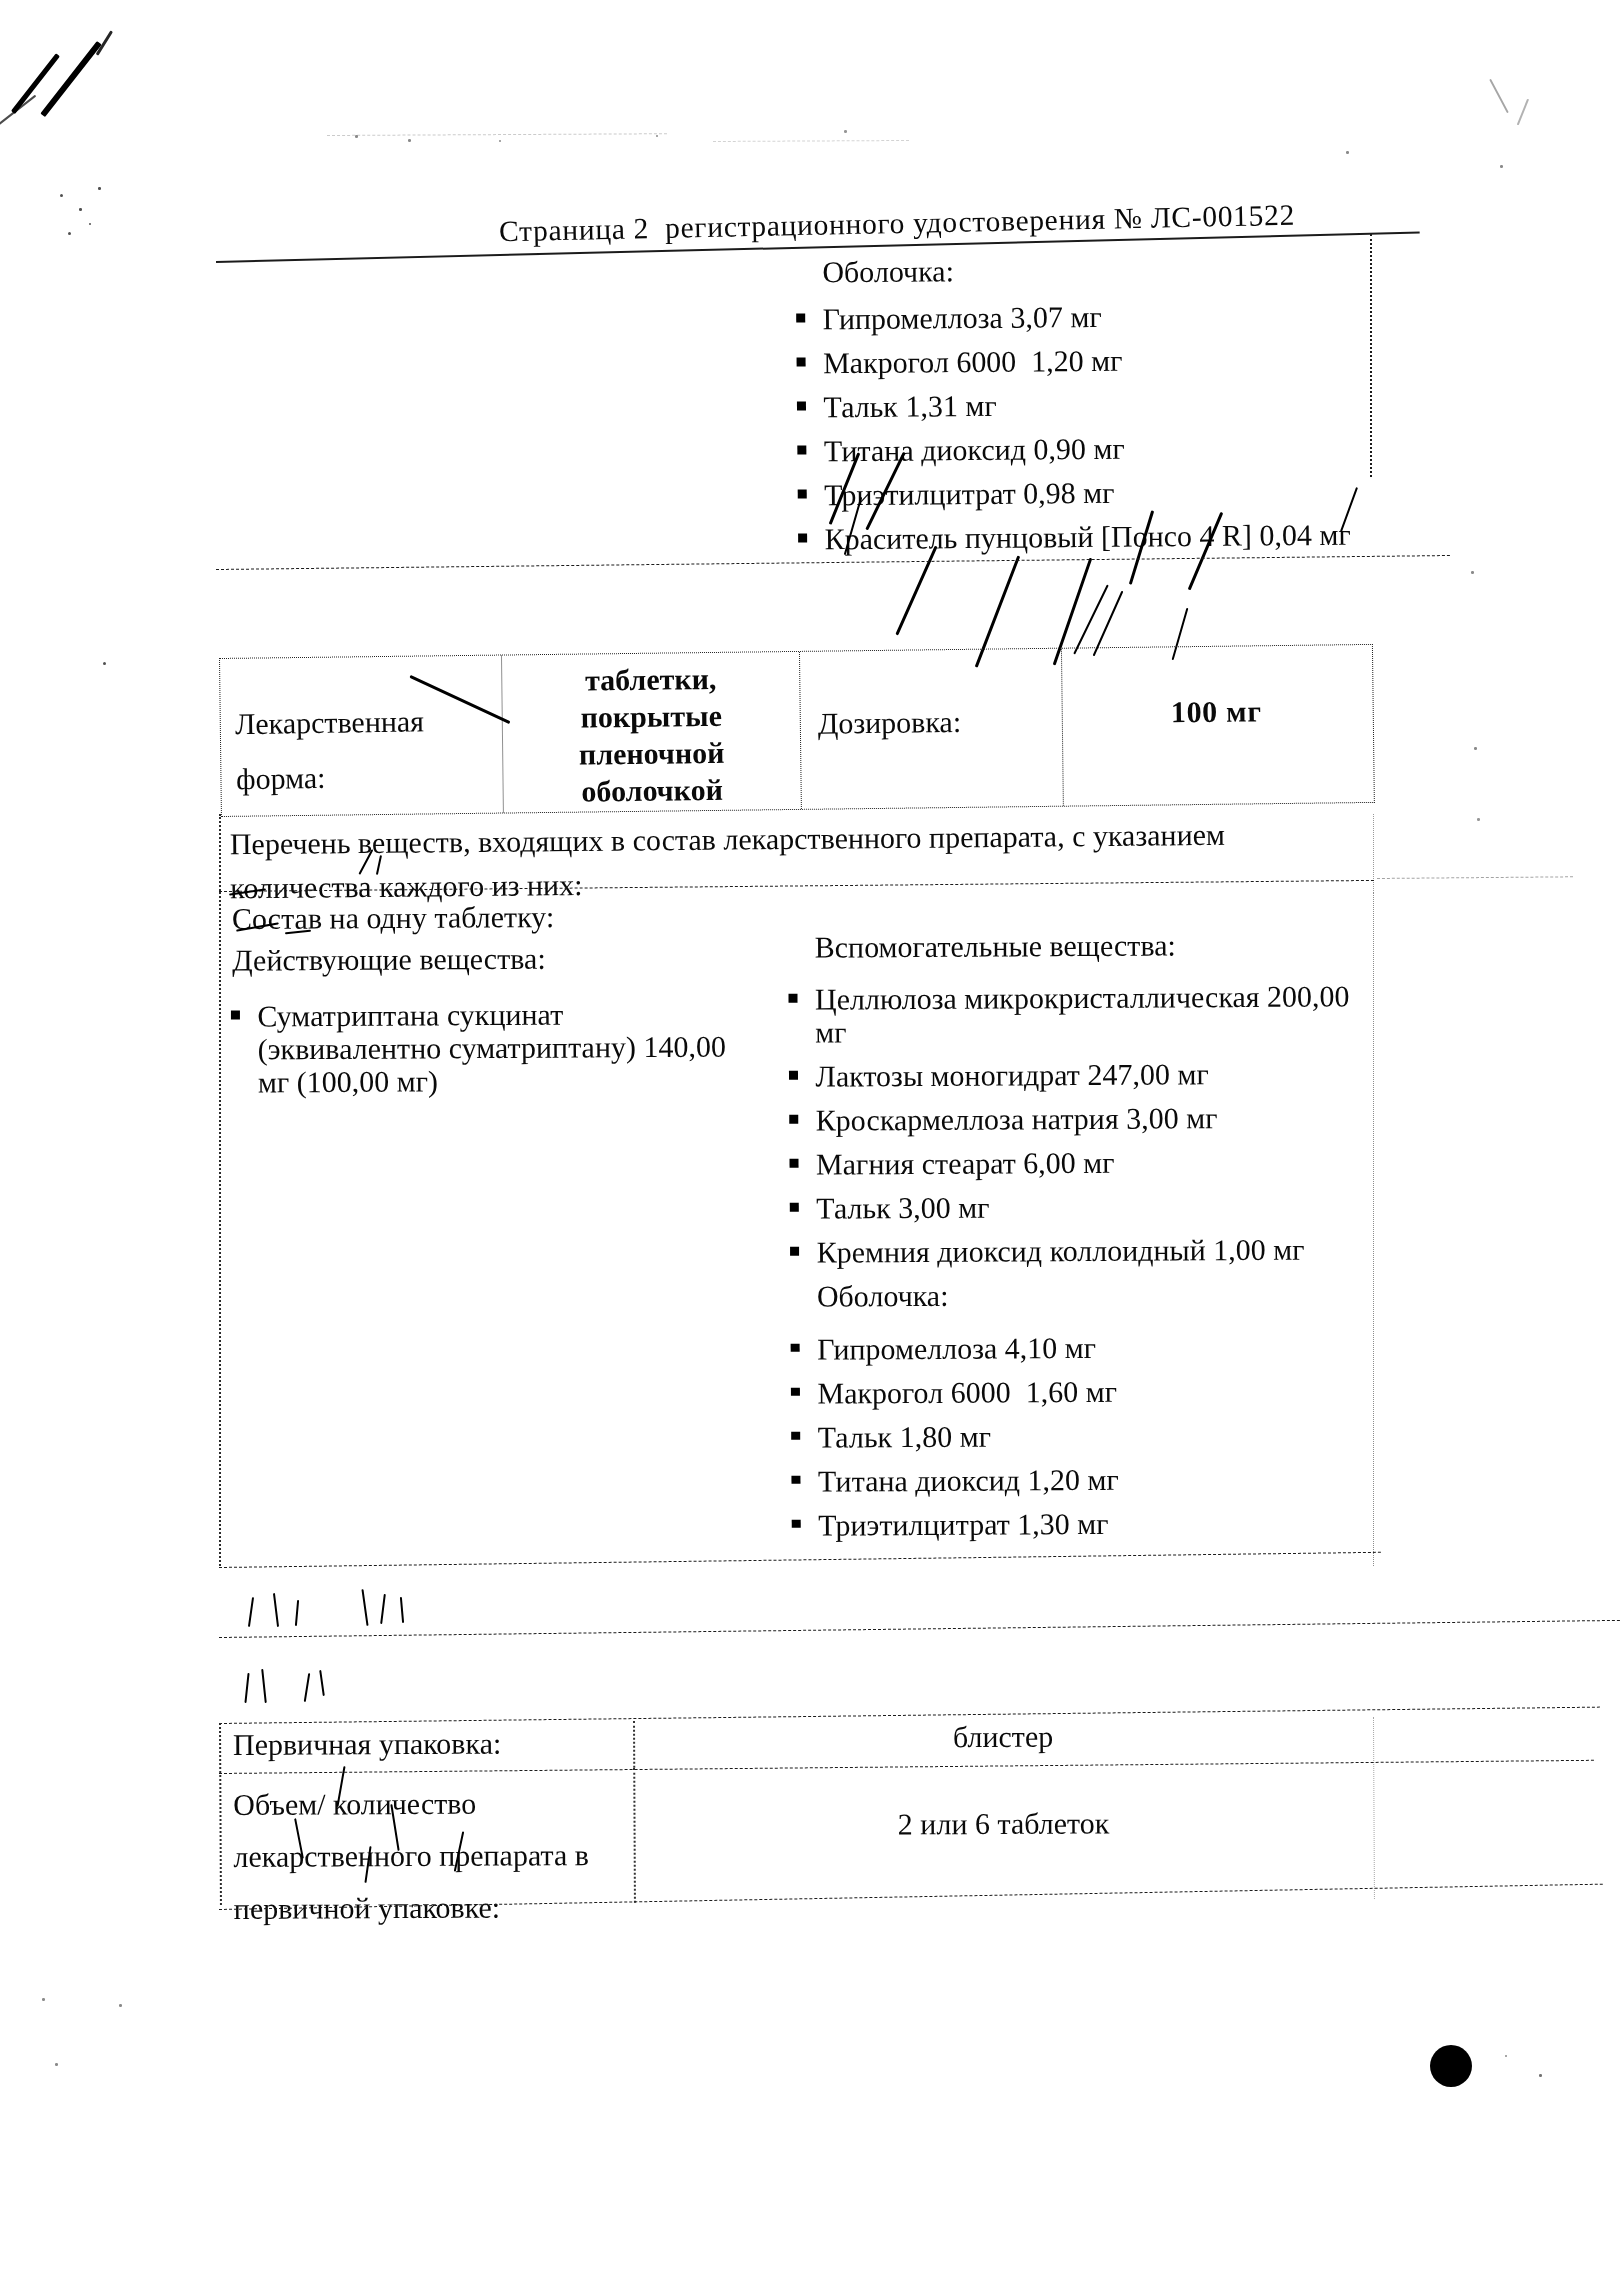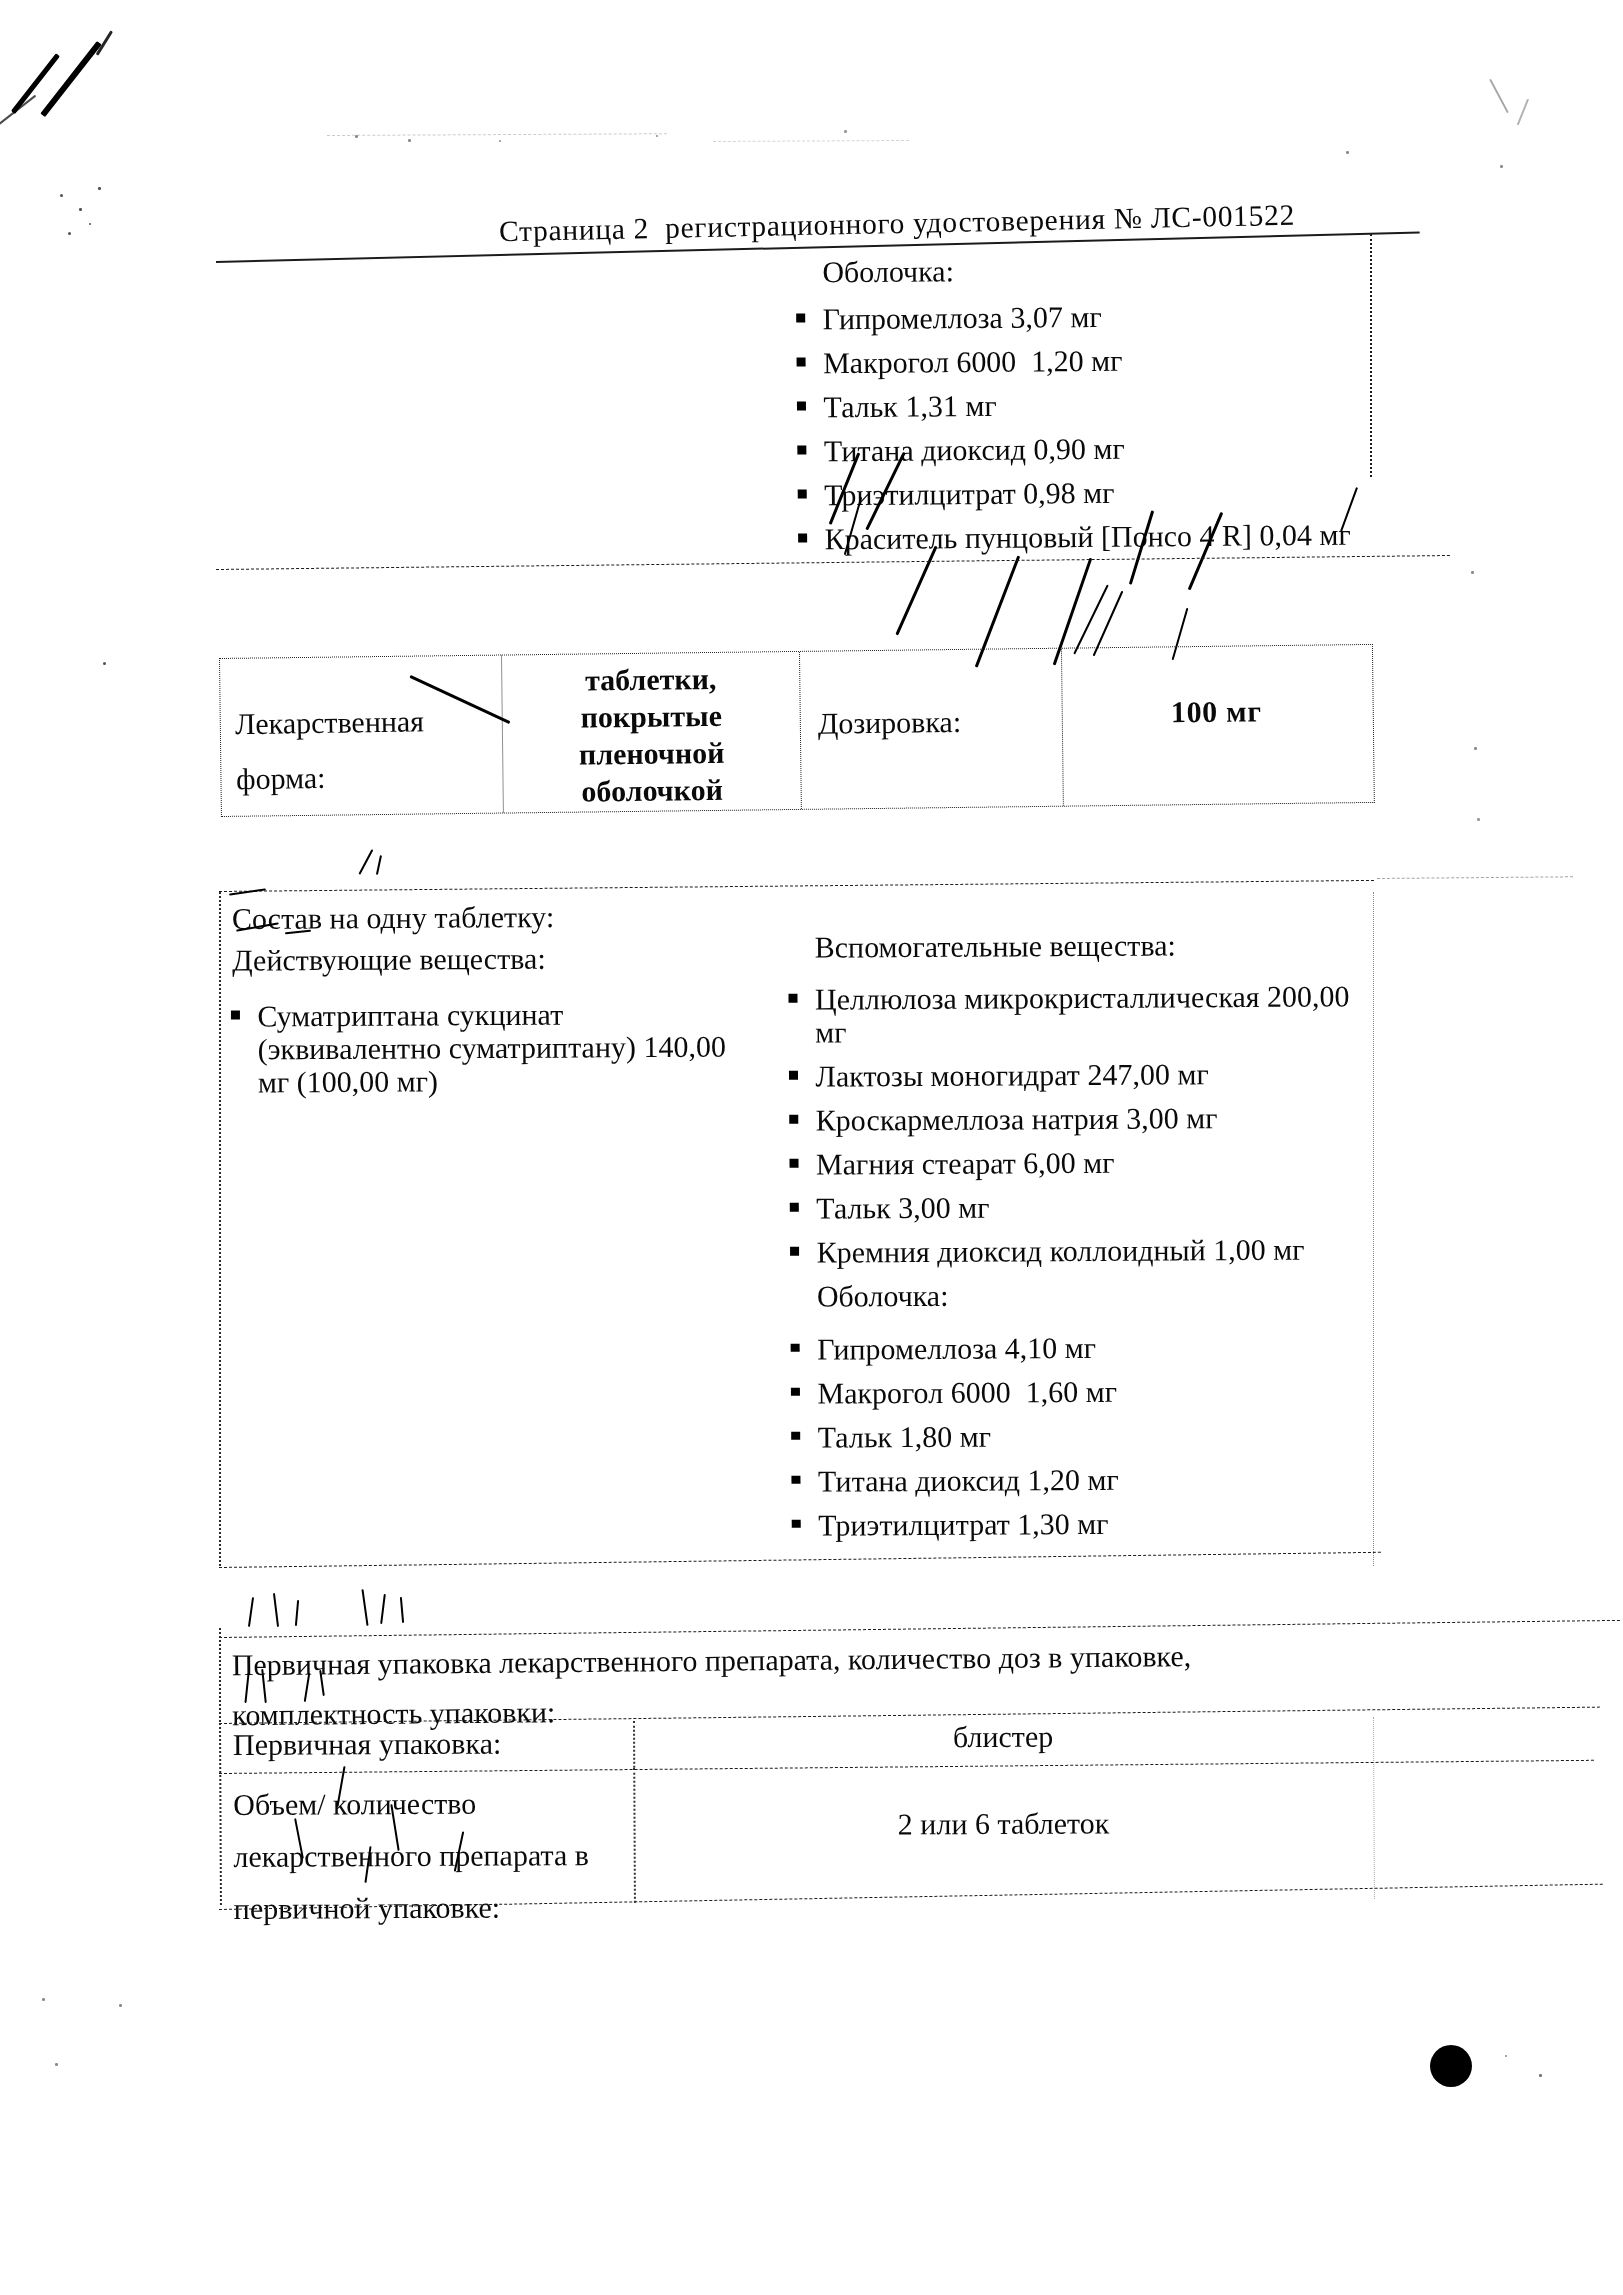--- a/index.html
+++ b/index.html
@@ -115,20 +115,23 @@
       </div>
     <div class="cell">
         <p class="c-doselabel" style="margin:0">Дозировка:</p>
       </div>
     <div class="cell">
         <p class="c-doseval" style="margin:0">100 мг</p>
       </div>
   </div>
   <div class="stroke" style="left:405px;top:698px;width:110px;height:2.6px;transform:rotate(25deg);"></div>
 
+  <div class="pbox">
+    <p>Перечень веществ, входящих в состав лекарственного препарата, с указанием количества каждого из них:</p>
+  </div>
   <div class="hline" style="left:219px;top:891px;width:1155px;border-top-width:1.3px;transform:rotate(-0.55deg);"></div>
   <div class="hline" style="left:1377px;top:878px;width:196px;border-top-width:1.3px;opacity:.4;transform:rotate(-0.5deg);"></div>
   <div class="stroke" style="left:365px;top:848px;width:2px;height:27.5px;transform:rotate(28deg);"></div>
   <div class="stroke" style="left:378px;top:855px;width:2px;height:19.6px;transform:rotate(12deg);"></div>
 
   <div class="compbox">
     <div class="subhead">Состав на одну таблетку:</div>
     <div class="col-active">
       <div class="sec-title">Действующие вещества:</div>
       <ul class="blist">
@@ -154,23 +157,20 @@
         <li>Триэтилцитрат 1,30 мг</li>
       </ul>
     </div>
   </div>
   <div class="stroke" style="left:229px;top:891px;width:37px;height:2px;transform:rotate(-8deg);"></div>
   <div class="stroke" style="left:236px;top:926px;width:43px;height:2px;transform:rotate(-10deg);"></div>
   <div class="stroke" style="left:285px;top:931px;width:26px;height:2px;transform:rotate(-6deg);"></div>
   <div class="hline" style="left:219px;top:1567px;width:1162px;border-top-width:1.3px;transform:rotate(-0.75deg);"></div>
 
   <div class="hline" style="left:219px;top:1637px;width:1401px;border-top-width:1.3px;transform:rotate(-0.7deg);"></div>
-  <div class="packhead">
-    <p>Первичная упаковка лекарственного препарата, количество доз в упаковке, комплектность упаковки:</p>
-  </div>
 
   <div class="stroke" style="left:250px;top:1597px;width:2px;height:30px;transform:rotate(8deg);"></div>
   <div class="stroke" style="left:275px;top:1593px;width:2px;height:34px;transform:rotate(-7deg);"></div>
   <div class="stroke" style="left:296px;top:1600px;width:2px;height:26px;transform:rotate(5deg);"></div>
   <div class="stroke" style="left:364px;top:1589px;width:2px;height:37px;transform:rotate(-8deg);"></div>
   <div class="stroke" style="left:382px;top:1594px;width:2px;height:30px;transform:rotate(7deg);"></div>
   <div class="stroke" style="left:401px;top:1597px;width:2px;height:26px;transform:rotate(-5deg);"></div>
   <div class="stroke" style="left:246px;top:1673px;width:2px;height:30px;transform:rotate(6deg);"></div>
   <div class="stroke" style="left:263px;top:1669px;width:2px;height:34px;transform:rotate(-6deg);"></div>
   <div class="stroke" style="left:306px;top:1673px;width:2px;height:29px;transform:rotate(9deg);"></div>

